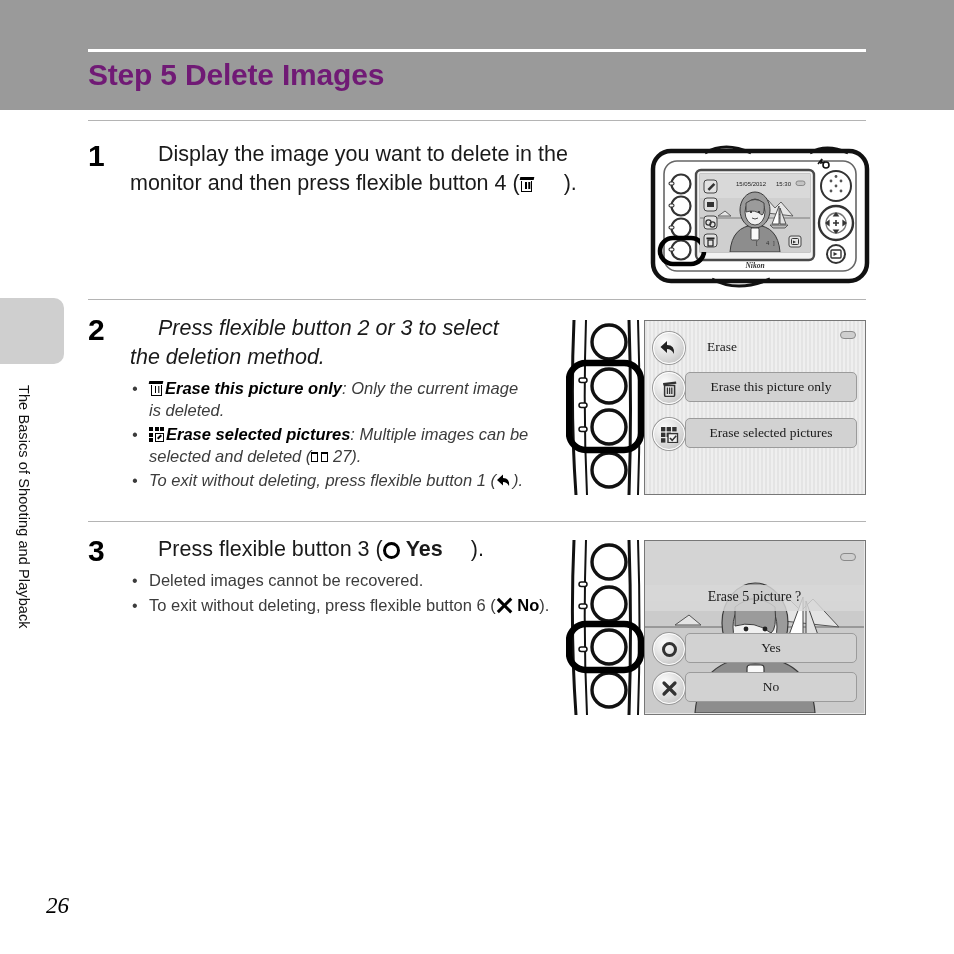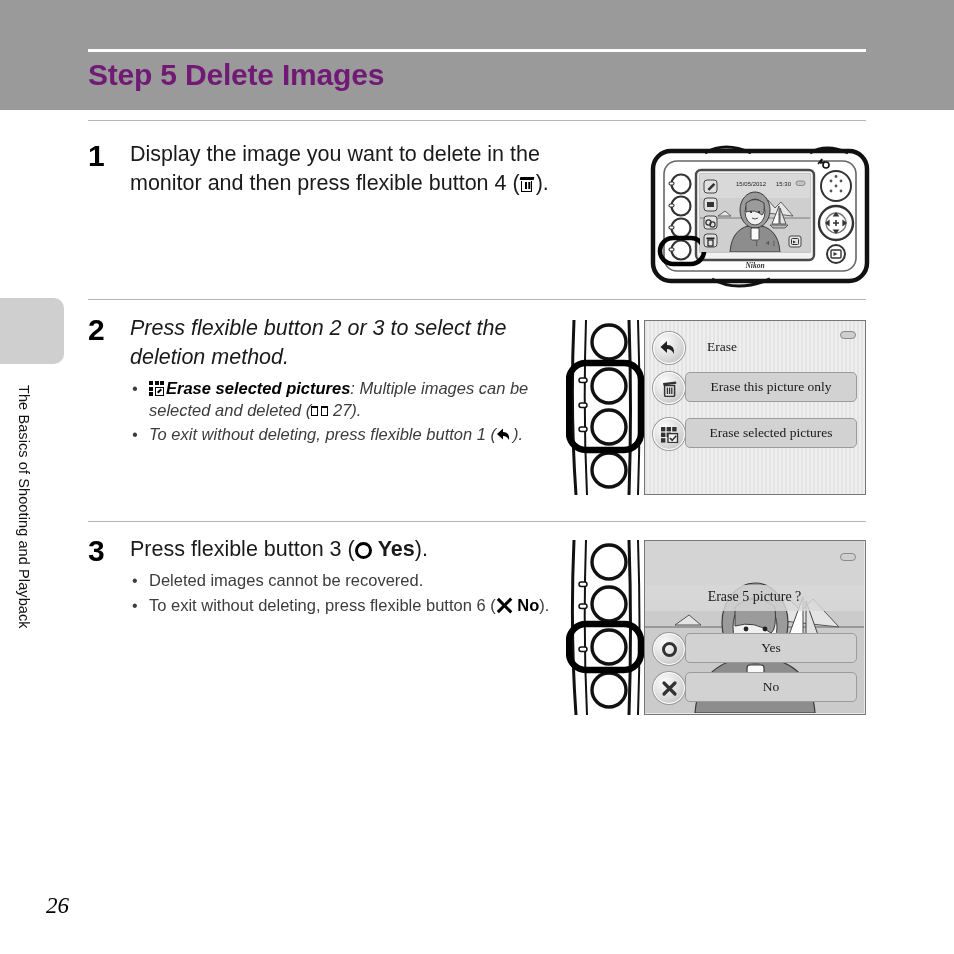--- a/index.html
+++ b/index.html
@@ -96,20 +96,21 @@
   .step-body {
     position: absolute;
     font-size: 21.5px;
     line-height: 29px;
     color: #1a1a1a;
   }
   .step-body .lead {
     font-size: 21.5px;
     line-height: 29px;
     color: #1a1a1a;
+    margin-left: 28px;
   }
 
   .bullets {
     margin: 6px 0 0 0;
     padding: 0;
     list-style: none;
   }
   .bullets li {
     position: relative;
     padding-left: 19px;
@@ -406,20 +407,23 @@
       <text x="73" y="71" font-family="Liberation Sans, sans-serif" font-size="6" fill="#333">]</text>
     </svg>
   </div>
 </div>
 
 <div class="step">
   <div class="step-num" style="left:88px; top:313px;">2</div>
   <div class="step-body" style="left:130px; top:314px; width:400px;font-style:italic;">
     <span class="lead">Press flexible button 2 or 3 to select the deletion method.</span>
     <ul class="bullets">
+      <li>
+        <span class="inline-ico ico-trash"><span class="lid"></span><span class="can"></span></span><b>Erase this picture only</b><span>: Only the current image is deleted.</span>
+      </li>
       <li>
         <span class="inline-ico ico-grid"><i class="g1"></i><i class="g2"></i><i class="g3"></i><i class="g4"></i><i class="g6"></i><i class="chk"></i><i class="chkm"></i></span><b>Erase selected pictures</b><span>: Multiple images can be selected and deleted (</span><span class="ico-book"><span class="bl"></span><span class="br"></span></span> <span>27</span><span>).</span>
       </li>
       <li>
         <span>To exit without deleting, press flexible button 1 (</span><span class="ico-back"><svg width="17" height="16" viewBox="0 0 17 16">
               <path d="M13 13 q1 -8 -6 -8 l0 -3.5 l-6 5.5 l6 5.5 l0 -3.5 q4 0 6 4 z" fill="#000"></path>
             </svg></span><span>).</span>
       </li>
     </ul>
   </div>

